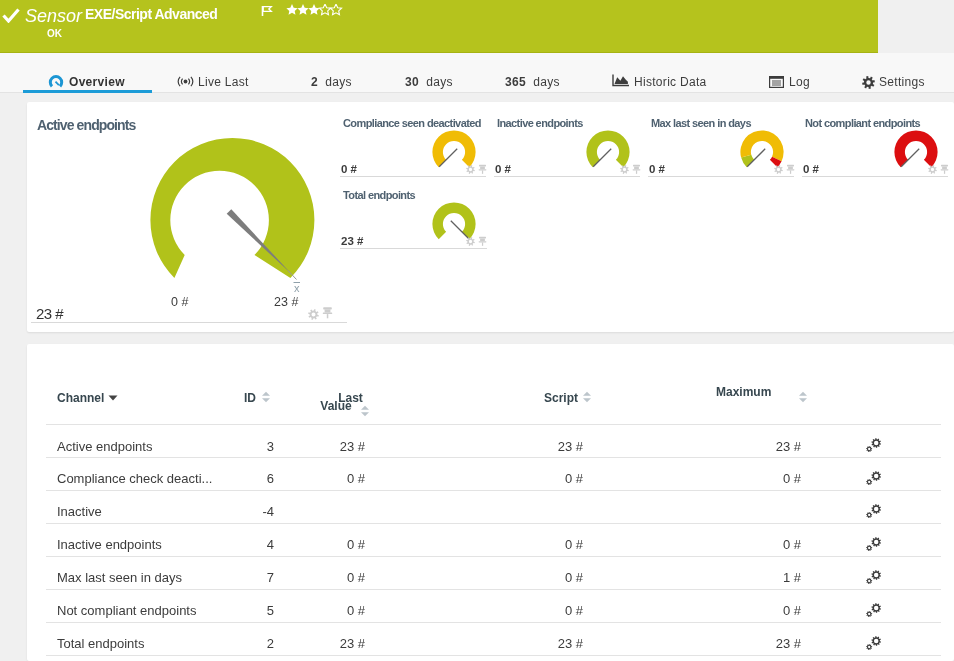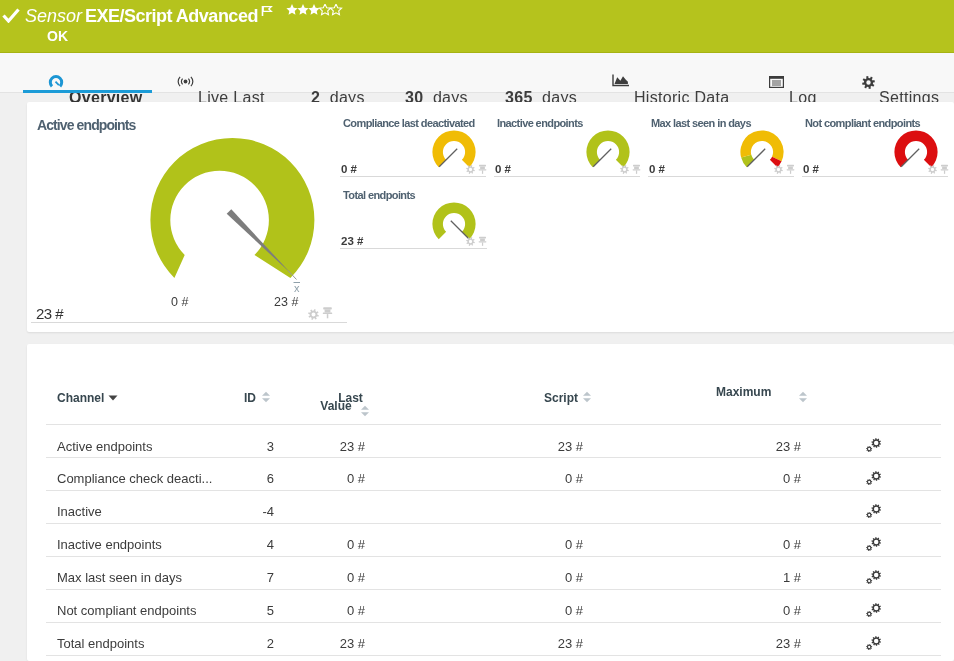--- a/index.html
+++ b/index.html
@@ -1,41 +1,41 @@
 <!DOCTYPE html>
 <html><head><meta charset="utf-8">
 <style>
 html,body{margin:0;padding:0;}
 body{width:954px;height:661px;overflow:hidden;position:relative;background:#f0f0f0;
      font-family:"Liberation Sans",sans-serif;}
 .abs{position:absolute;}
-.hdr{position:absolute;left:0;top:0;width:954px;height:53px;background:#b5c31d;color:#fff;border-bottom:1px solid #a6b313;box-sizing:border-box;}
-.ok{position:absolute;left:47px;top:28px;font-size:14px;font-weight:700;}
+.hdr{position:absolute;left:0;top:0;width:878px;height:53px;background:#b5c31d;color:#fff;border-bottom:1px solid #a6b313;box-sizing:border-box;}
+.ok{position:absolute;left:47px;top:28px;font-size:10px;font-weight:700;}
 .tabstrip{position:absolute;left:0;top:53px;width:954px;height:39px;background:#f8f8f8;border-bottom:1px solid #e3e3e3;}
-.tab{position:absolute;font-size:16px;letter-spacing:0.3px;color:#3d3d3d;white-space:nowrap;top:89px;}
+.tab{position:absolute;font-size:12px;letter-spacing:0.3px;color:#3d3d3d;white-space:nowrap;top:75px;}
 .tab b{font-weight:700;}
 .tabactive{color:#333;font-weight:700;}
 .underline{position:absolute;left:23px;top:90px;width:129px;height:3px;background:#1b9bd7;}
 .panel{position:absolute;background:#fff;border-radius:2px;box-shadow:0 1px 2px rgba(0,0,0,0.09);}
 .gtitle{position:absolute;font-weight:700;color:#4f6170;white-space:nowrap;letter-spacing:-0.6px;}
 .glabel{position:absolute;font-size:12.5px;color:#3c3c3c;white-space:nowrap;}
 .slabel{position:absolute;font-size:11.5px;font-weight:700;color:#3c3c3c;white-space:nowrap;}
 .divider{position:absolute;height:1px;background:#d9d9d9;}
 .th{position:absolute;font-size:12px;font-weight:700;color:#37474f;white-space:nowrap;}
 .td{position:absolute;font-size:13px;color:#3c3c3c;white-space:nowrap;}
 .rdiv{position:absolute;left:46px;width:895px;height:1px;background:#e3e3e3;}
 </style></head>
 <body>
 
 <div class="hdr">
   <svg class="abs" style="left:2px;top:7px" width="18" height="16" viewBox="0 0 18 16">
     <path d="M1.5 8.5 L6.5 14 L16.5 2.5" stroke="#fff" stroke-width="3.2" fill="none"></path>
   </svg>
   <div class="abs" style="left:25px;top:6px;font-size:18px;font-style:italic;">Sensor</div>
-  <div class="abs" style="left:85px;top:6px;font-size:18px;font-weight:700;letter-spacing:-0.5px;">EXE/Script Advanced</div>
+  <div class="abs" style="left:85px;top:6px;font-size:14px;font-weight:700;letter-spacing:-0.5px;">EXE/Script Advanced</div>
   <svg class="abs" style="left:261px;top:5px" width="13" height="12" viewBox="0 0 13 12">
     <path d="M1.5 1 V11" stroke="#fff" stroke-width="1.6"></path>
     <path d="M2.2 1.6 H10.3 L7.8 4 L10.3 6.4 H2.2 Z" fill="none" stroke="#fff" stroke-width="1.3"></path>
   </svg>
   <svg class="abs" style="left:286px;top:4px" width="57" height="12" viewBox="0 0 57 12">
     <g transform="translate(6,6)">
         <path d="M0.00,-5.90 L1.68,-2.31 L5.61,-1.82 L2.71,0.88 L3.47,4.77 L0.00,2.85 L-3.47,4.77 L-2.71,0.88 L-5.61,-1.82 L-1.68,-2.31 Z" fill="#fff"></path>
       </g>
     <g transform="translate(17,6)">
         <path d="M0.00,-5.90 L1.68,-2.31 L5.61,-1.82 L2.71,0.88 L3.47,4.77 L0.00,2.85 L-3.47,4.77 L-2.71,0.88 L-5.61,-1.82 L-1.68,-2.31 Z" fill="#fff"></path>
@@ -106,21 +106,21 @@
 </svg>
 <svg class="abs" style="left:322px;top:307px" width="11" height="12" viewBox="0 0 11 12">
   <g fill="#cdcdcd">
       <rect x="1.2" y="0.3" width="8.6" height="2.1" rx="0.6"></rect>
       <rect x="2.6" y="2.4" width="5.8" height="3.2"></rect>
       <rect x="0.8" y="5.6" width="9.4" height="1.5" rx="0.5"></rect>
       <rect x="4.8" y="7.1" width="1.5" height="4.2"></rect>
     </g>
 </svg>
 
-<div class="gtitle" style="left:343px;top:117px;font-size:11px">Compliance last deactivated</div>
+<div class="gtitle" style="left:343px;top:117px;font-size:11px">Compliance seen deactivated</div>
 <svg class="abs" style="left:431px;top:129px" width="46" height="46" viewBox="0 0 46 46">
   <path d="M7.73,38.27 A21.6,21.6 0 1 1 38.27,38.27 L30.85,30.85 A11.1,11.1 0 1 0 15.15,30.85 Z" fill="#f0bc05" transform="translate(0,0)"></path>
   <path d="M26.2 19.8 L8.2 37.8" stroke="#606060" stroke-width="1.25"></path>
 </svg>
 <div class="slabel" style="left:341px;top:163px">0 #</div>
 <svg class="abs" style="left:466px;top:165px" width="9" height="9" viewBox="0 0 11 11">
   <path d="M10.86,6.15 L10.39,7.79 L8.97,7.28 L8.03,8.47 L8.83,9.75 L7.34,10.58 L6.70,9.21 L5.19,9.39 L4.85,10.86 L3.21,10.39 L3.72,8.97 L2.53,8.03 L1.25,8.83 L0.42,7.34 L1.79,6.70 L1.61,5.19 L0.14,4.85 L0.61,3.21 L2.03,3.72 L2.97,2.53 L2.17,1.25 L3.66,0.42 L4.30,1.79 L5.81,1.61 L6.15,0.14 L7.79,0.61 L7.28,2.03 L8.47,2.97 L9.75,2.17 L10.58,3.66 L9.21,4.30 L9.39,5.81 Z M7.50,5.50 A2.00,2.00 0 1 0 3.50,5.50 A2.00,2.00 0 1 0 7.50,5.50 Z" fill="#cdcdcd"></path>
 </svg>
 <svg class="abs" style="left:478px;top:164px" width="9" height="11" viewBox="0 0 11 12">
   <g fill="#cdcdcd">

